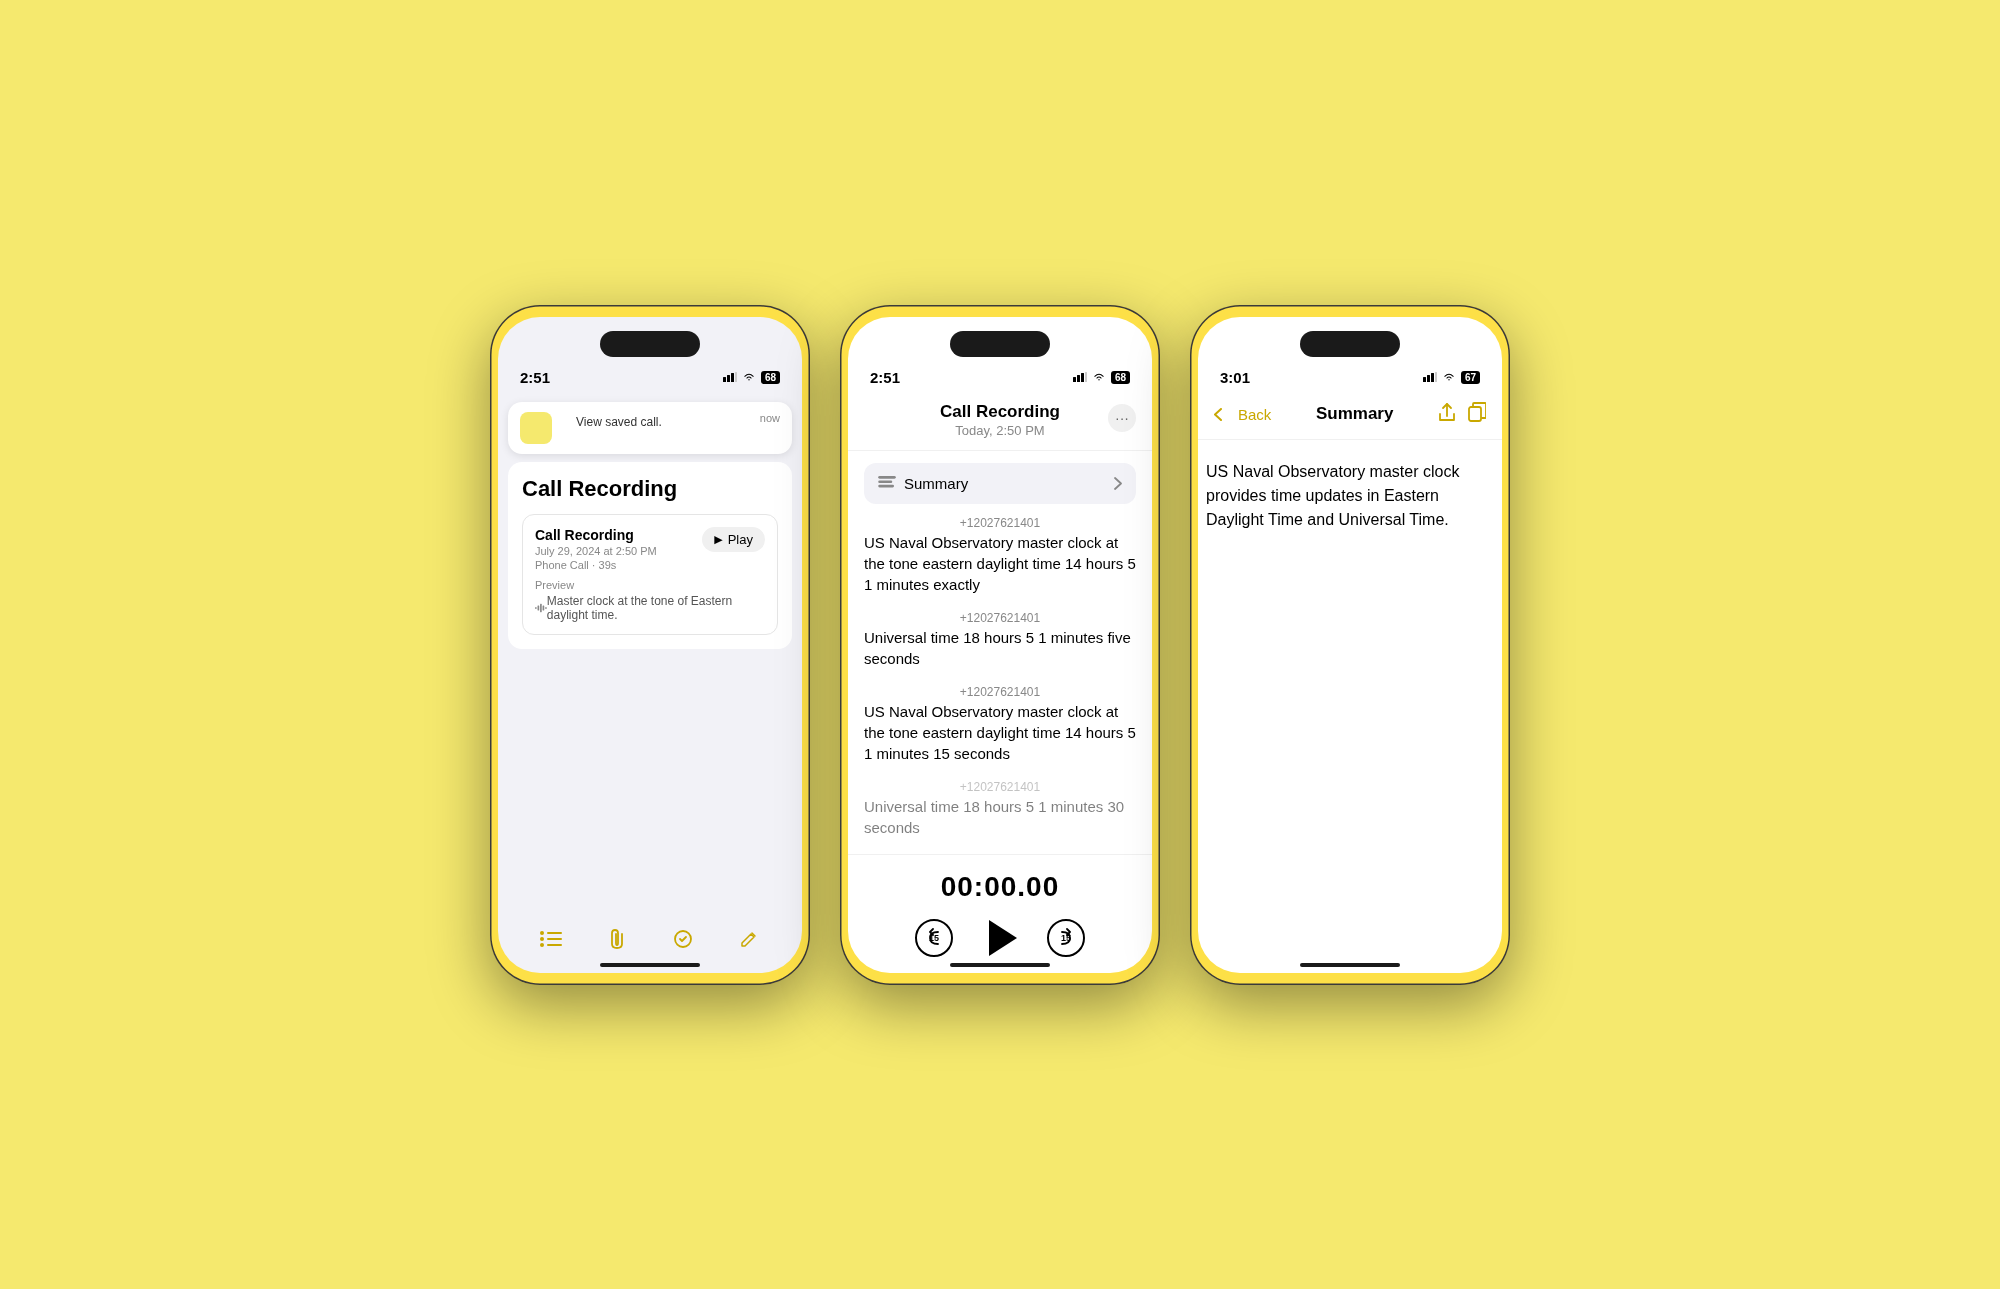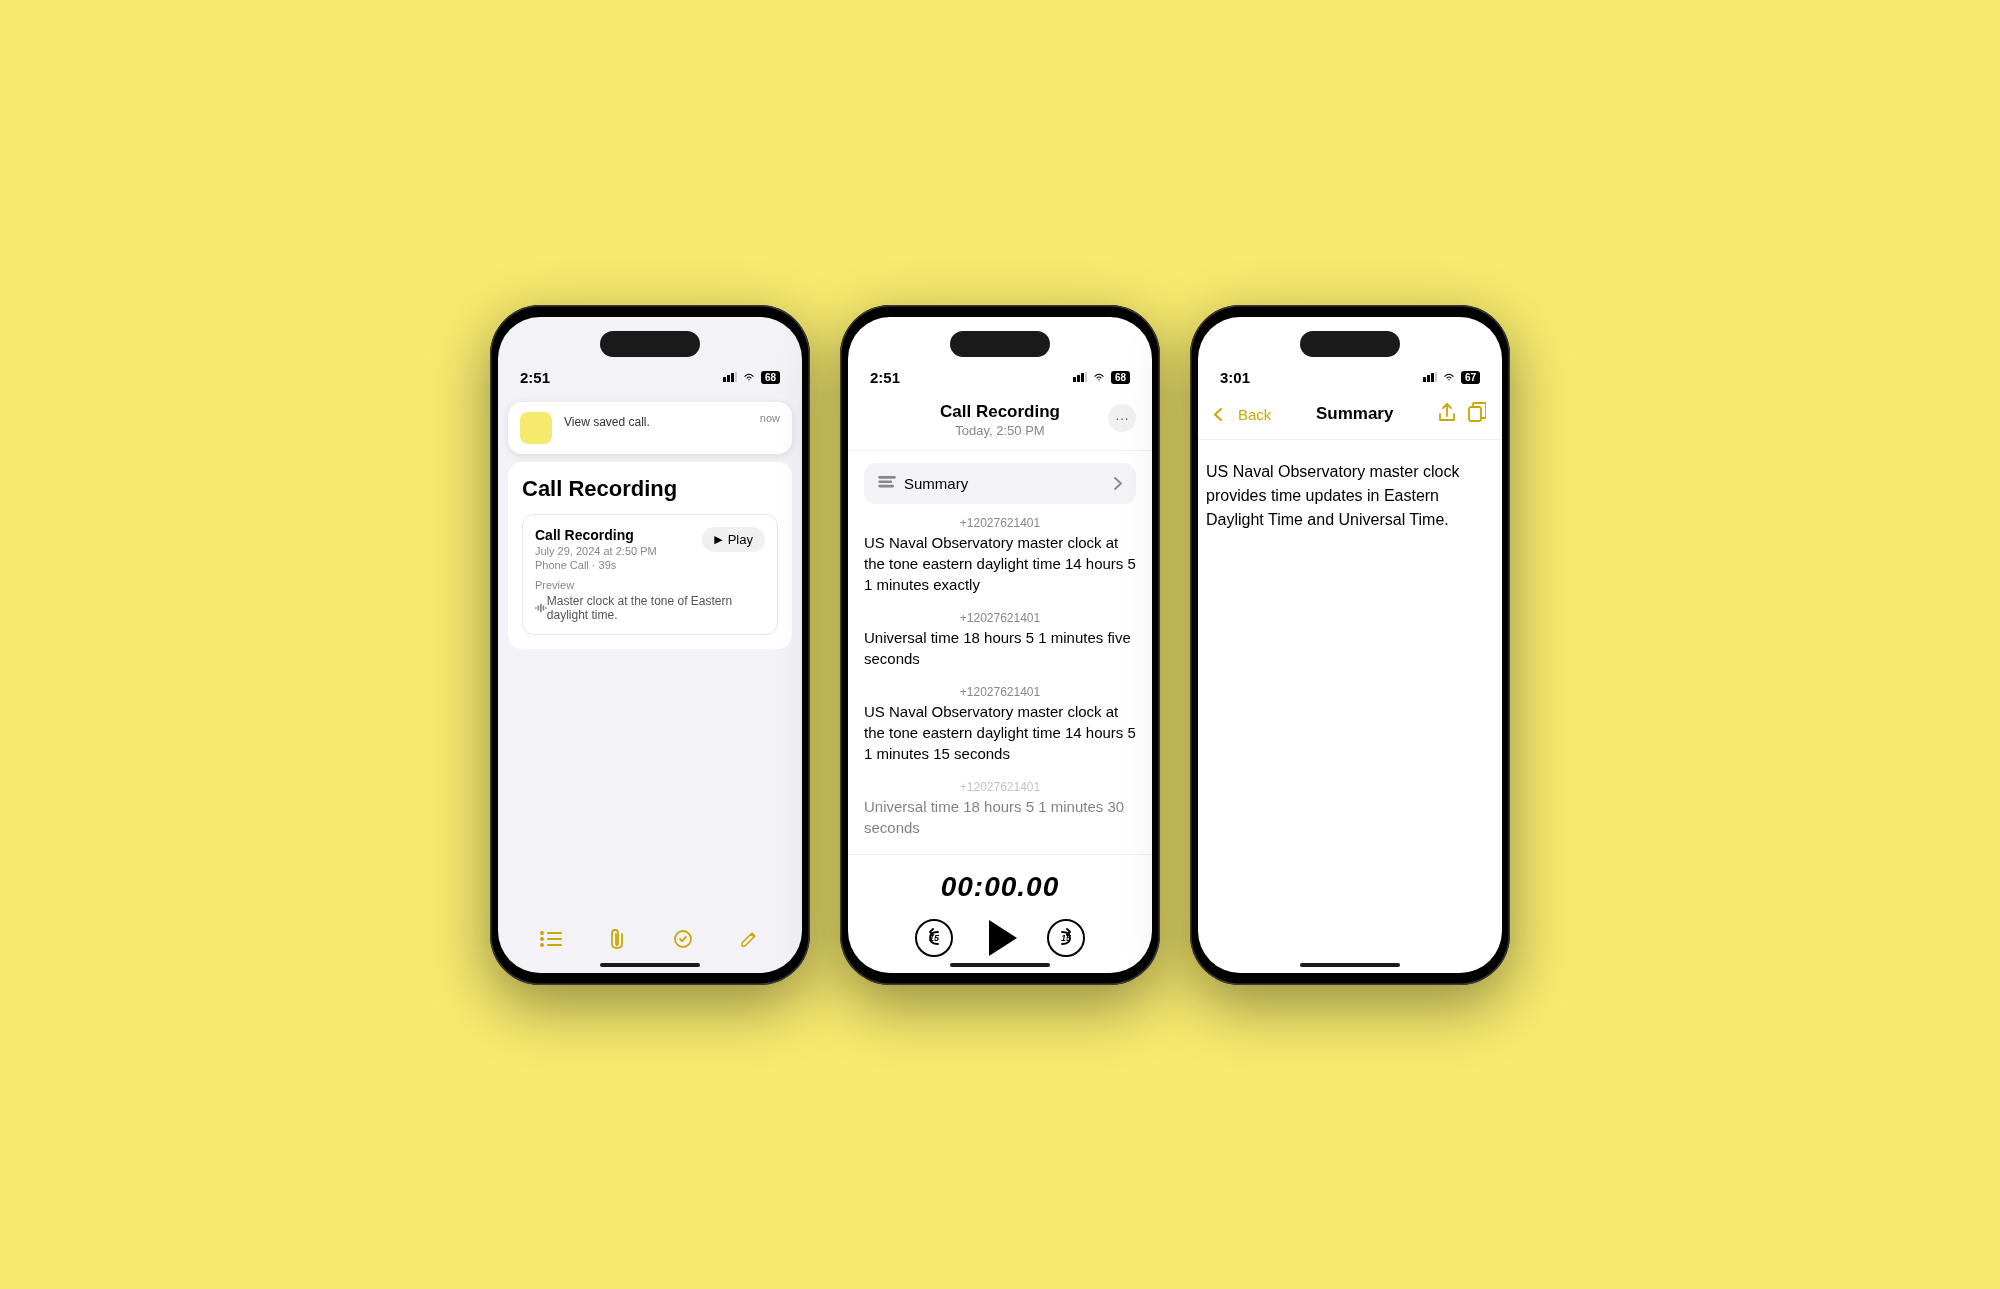--- a/index.html
+++ b/index.html
@@ -16,21 +16,21 @@
       display: flex;
       gap: 30px;
       align-items: center;
       justify-content: center;
     }
 
     
     .phone {
       width: 320px;
       height: 680px;
-      background: #000000;
+      background: #fde047;
       border-radius: 50px;
       position: relative;
       box-shadow: 0 20px 60px rgba(0,0,0,0.4), inset 0 0 0 1.5px #3a3a3a;
       overflow: hidden;
       flex-shrink: 0;
     }
     .phone-screen {
       position: absolute;
       top: 12px;
       left: 8px;
@@ -82,21 +82,21 @@
     .phone1-screen {
       background: #f2f2f7;
     }
     .notification-banner {
       margin: 8px 10px;
       background: white;
       border-radius: 14px;
       padding: 10px 12px;
       display: flex;
       align-items: flex-start;
-      gap: 12px;
+      gap: 24px;
       box-shadow: 0 2px 8px rgba(0,0,0,0.1);
     }
     .notif-icon {
       width: 32px;
       height: 32px;
       background: #f5e96e;
       border-radius: 8px;
       flex-shrink: 0;
     }
     .notif-content { flex: 1; }
@@ -189,21 +189,20 @@
     .summary-row-left { display: flex; align-items: center; gap: 8px; font-size: 15px; font-weight: 500; }
     .transcript-list { padding: 0 16px; overflow: hidden; flex: 1; }
     .transcript-entry { margin-bottom: 16px; }
     .transcript-number { font-size: 12px; color: #888; margin-bottom: 2px; text-align: center; }
     .transcript-text { font-size: 15px; color: #000; line-height: 1.4; }
     .transcript-faded { opacity: 0.5; }
     .audio-player {
       text-align: center;
       padding: 16px 0 8px;
       border-top: 1px solid #f0f0f0;
-      font-style: italic;
     }
     .audio-time { font-size: 28px; font-weight: 800; color: #000; margin-bottom: 16px; letter-spacing: 1px; }
     .audio-controls { display: flex; justify-content: center; align-items: center; gap: 30px; margin-bottom: 12px; }
     .skip-btn {
       width: 38px; height: 38px;
       border-radius: 50%;
       border: 2px solid #000;
       display: flex; align-items: center; justify-content: center;
       font-size: 11px;
       font-weight: 600;

